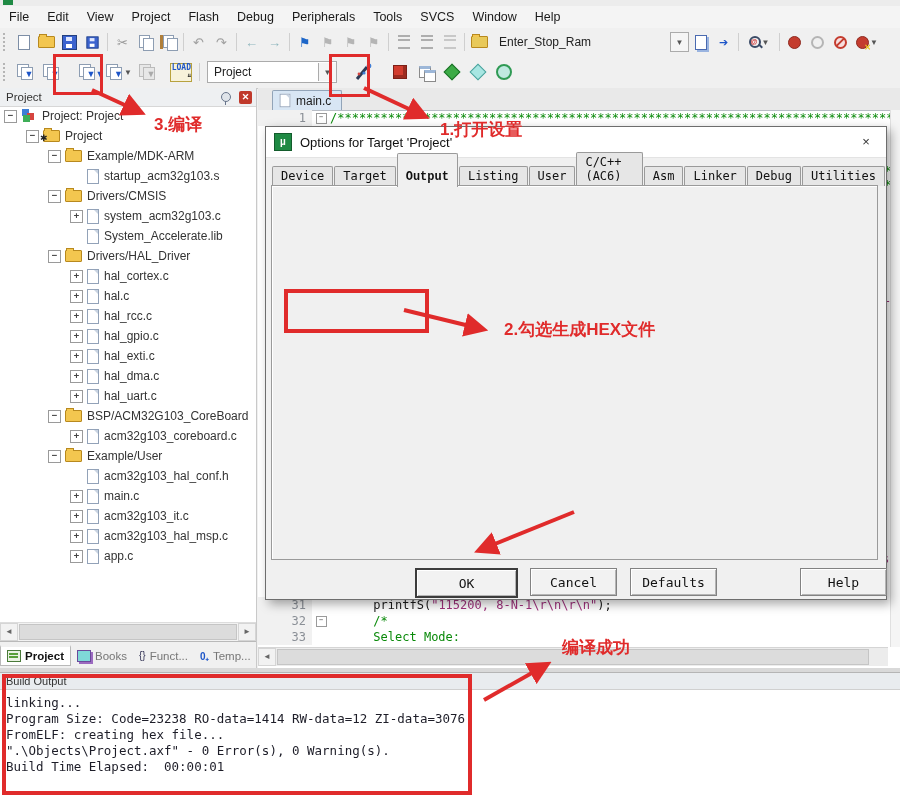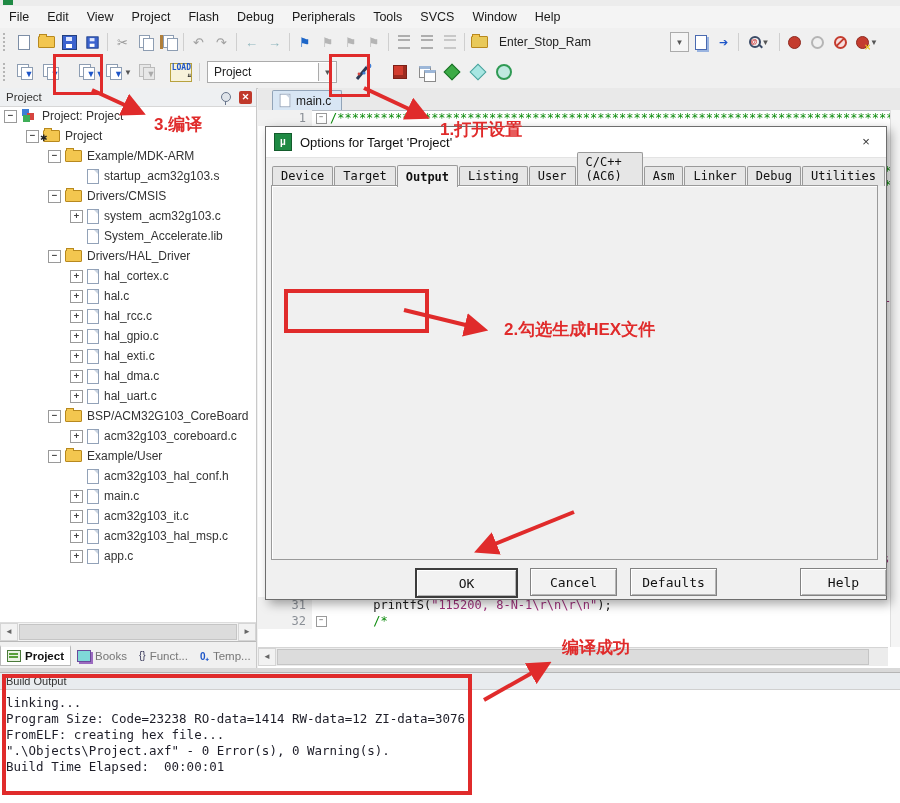--- a/index.html
+++ b/index.html
@@ -101,21 +101,21 @@
   #edvscroll{position:absolute;left:632px;top:22px;width:10px;height:537px;background:#f5f5f5;border-left:1px solid #e0e0e0;}
   .frag{position:absolute;font-family:"DejaVu Sans Mono",monospace;font-size:12px;}
   
   #dlg{left:265px;top:126px;width:620px;height:472px;background:#f0f0f0;border:1px solid #6d6d6d;box-shadow:4px 4px 10px rgba(0,0,0,.35);z-index:10;}
   #dlgtitle{position:absolute;left:0;top:0;width:100%;height:30px;background:#fff;display:flex;align-items:center;border-bottom:1px solid #e3e3e3;}
   #dlgtitle .t{font-size:13px;color:#111;margin-left:8px;}
   .uvic{width:16px;height:16px;margin-left:8px;background:#1f8a44;border:1px solid #135c2c;color:#fff;font:bold 10px/16px "Liberation Sans",sans-serif;text-align:center;}
   #dlgclose{position:absolute;right:10px;top:5px;width:20px;height:20px;text-align:center;line-height:20px;font-size:13px;color:#333;}
   #dlgtabs{position:absolute;left:6px;top:37px;height:22px;display:flex;align-items:flex-end;font-family:"DejaVu Sans Mono",monospace;font-size:12px;color:#111;}
   .dtab{padding:2px 8px 3px;border:1px solid #9a9a9a;border-bottom:none;background:#e6e6e6;margin-right:1px;border-radius:2px 2px 0 0;}
-  .dtab.active{background:#f0f0f0;font-weight:bold;padding-top:4px;position:relative;z-index:3;margin-bottom:-1px;}
+  .dtab.active{background:#f0f0f0;font-weight:bold;padding-top:16px;position:relative;z-index:3;margin-bottom:-1px;font-family:Liberation Mono, monospace;}
   #dlgpane{position:absolute;left:5px;top:58px;width:605px;height:373px;border:1px solid #9a9a9a;box-shadow:inset 1px 1px 0 #fff;background:#f0f0f0;z-index:1;}
   .mono{font-family:"DejaVu Sans Mono",monospace;}
   .btn3d{background:#f2f2f2;border:1px solid #828282;box-shadow:inset 1px 1px 0 #fff, inset -1px -1px 0 #b5b5b5;font-family:"DejaVu Sans Mono",monospace;font-size:13px;color:#111;display:flex;align-items:center;justify-content:center;}
   .btnok{border:2px solid #3c3c3c;}
   .field{background:#fff;border:1px solid #7c7c7c;font-family:"DejaVu Sans Mono",monospace;font-size:12px;color:#111;padding:0 4px;box-sizing:border-box;}
   .gbox{border:1px solid #a8a8a8;box-shadow:inset 1px 1px 0 #fff;}
   .ctrl{position:absolute;display:flex;align-items:center;gap:7px;font-family:"DejaVu Sans Mono",monospace;font-size:12px;color:#111;}
   .cb{width:12px;height:12px;background:#fff;border:1px solid #555;text-align:center;font-size:10px;line-height:12px;color:#111;font-weight:bold;flex:0 0 auto;}
   .rb{width:11px;height:11px;background:#fff;border:1px solid #555;border-radius:50%;position:relative;flex:0 0 auto;}
   .rb.sel:after{content:"";position:absolute;left:3px;top:3px;width:5px;height:5px;border-radius:50%;background:#111;}
@@ -497,20 +497,25 @@
     <div class="codeline" style="top:509px;">
       <span class="lnum">31</span>
       <span class="foldcol"></span>
       <span class="code">      printfS(</span><span class="str">"115200, 8-N-1\r\n\r\n"</span><span class="code">);</span>
     </div>
     <div class="codeline" style="top:525px;">
       <span class="lnum">32</span>
       <span class="foldcol"><span class="foldbox">−</span></span>
       <span class="cmt">      /*</span>
     </div>
+    <div class="codeline" style="top:541px;">
+      <span class="lnum">33</span>
+      <span class="foldcol"></span>
+      <span class="cmt">      Select Mode:</span>
+    </div>
     <span class="frag cmt" style="left:626px;top:76px;">* *</span>
     <span class="frag str" style="left:626px;top:206px;">--</span>
     <span class="frag str" style="left:624px;top:464px;">se</span>
     <div id="edvscroll"></div>
     <div id="edhscroll">
       <span class="sbtn">◄</span>
       <span class="sthumb" style="width:590px;"></span>
     </div>
   </div>
 

